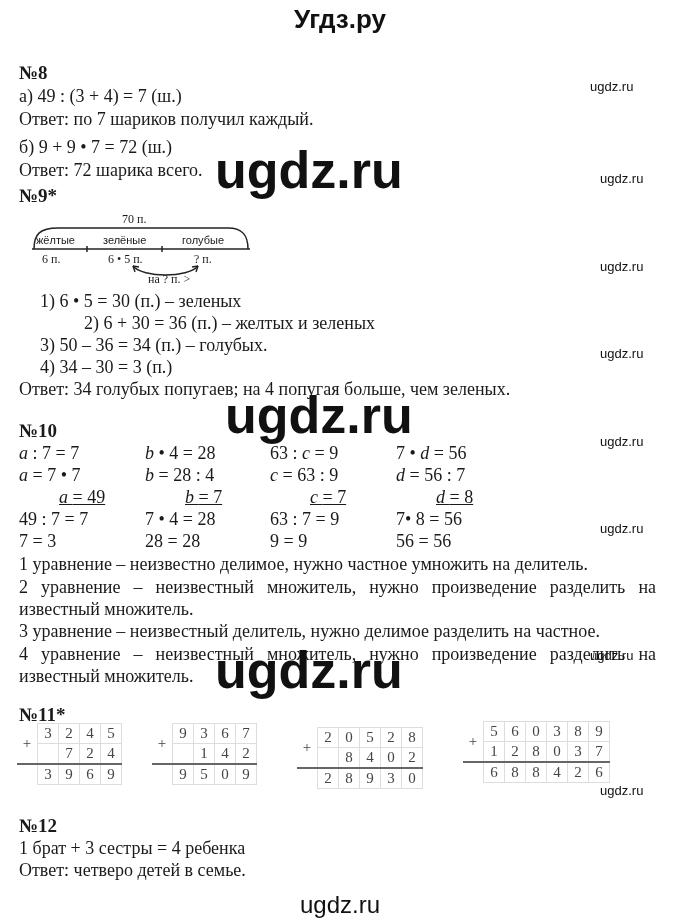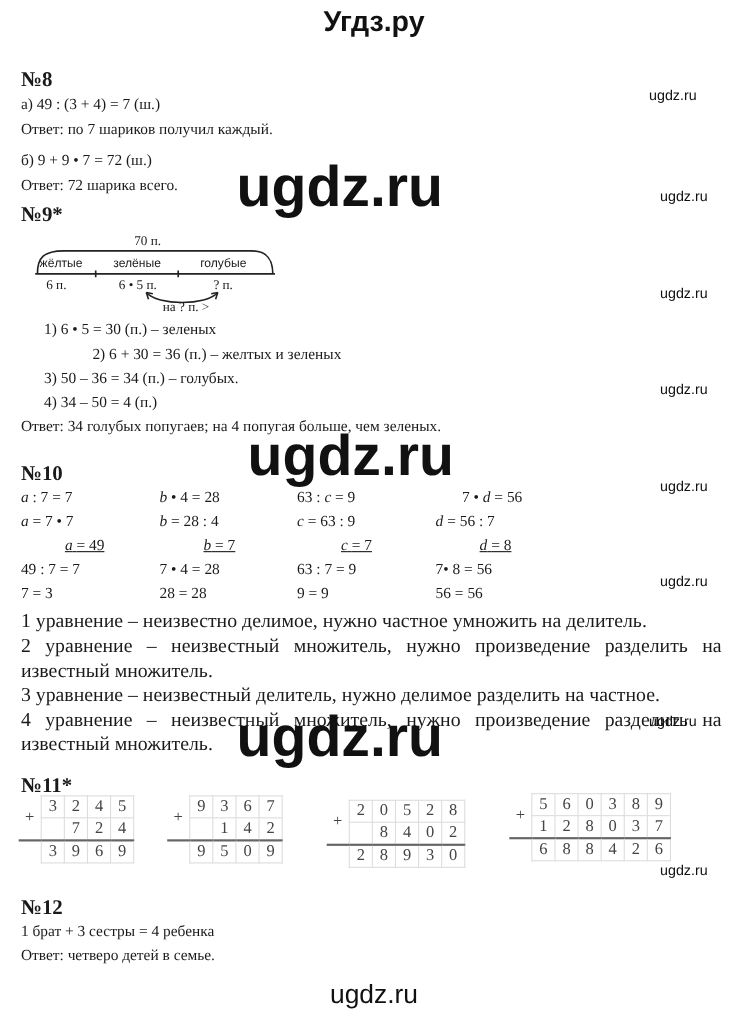--- a/index.html
+++ b/index.html
@@ -2,21 +2,21 @@
 <html><head>
 <meta charset="utf-8">
 <style>
   html, body { margin: 0; padding: 0; background: #ffffff; }
   body { width: 680px; height: 923px; position: relative; overflow: hidden;
          font-family: "Liberation Serif", serif; color: #1a1a1a; }
   .abs { position: absolute; white-space: nowrap; }
   .site-title { left: 0; width: 680px; top: 4px; text-align: center;
                 font-family: "Liberation Sans", sans-serif; font-weight: bold; font-size: 26px; color: #111; }
   .heading { font-weight: bold; font-size: 19px; }
-  .line { font-size: 14px; line-height: 22px; }
+  .line { font-size: 18px; line-height: 22px; }
   .wm-small { font-family: "Liberation Sans", sans-serif; font-size: 13px; color: #111; }
   .wm-big { font-family: "Liberation Sans", sans-serif; font-weight: bold; font-size: 52px; color: #111; letter-spacing: 0px; }
   .wm-foot { font-family: "Liberation Sans", sans-serif; font-size: 24px; color: #111; left: 0; width: 680px; text-align: center; }
   i { font-style: italic; }
   .u { text-decoration: underline; margin-left: 40px; }
   .just { white-space: normal; width: 637px; text-align: justify; text-align-last: left; font-size: 18px; line-height: 22px; }
   
   .diag-text { font-family: "Liberation Sans", sans-serif; font-size: 11px; }
   .diag-serif { font-family: "Liberation Serif", serif; font-size: 12px; }
   
@@ -61,21 +61,21 @@
   <div class="abs diag-serif" style="left:80px;top:46px;text-align:center;">6 • 5 п.</div>
   <div class="abs diag-serif" style="left:166px;top:46px;">? п.</div>
   <div class="abs diag-serif" style="left:120px;top:66px;">на ? п. &gt;</div>
 </div>
 
 <div class="abs wm-small" style="left:600px;top:259px;">ugdz.ru</div>
 
 <div class="abs line" style="left:40px;top:290px;">1) 6 • 5 = 30 (п.) – зеленых</div>
 <div class="abs line" style="left:40px;top:312px;margin-left:44px;">2) 6 + 30 = 36 (п.) – желтых и зеленых</div>
 <div class="abs line" style="left:40px;top:334px;">3) 50 – 36 = 34 (п.) – голубых.</div>
-<div class="abs line" style="left:40px;top:356px;">4) 34 – 50 = 4 (п.)</div>
+<div class="abs line" style="left:40px;top:356px;">4) 34 – 30 = 3 (п.)</div>
 <div class="abs line" style="left:19px;top:378px;">Ответ: 34 голубых попугаев; на 4 попугая больше, чем зеленых.</div>
 <div class="abs wm-small" style="left:600px;top:346px;">ugdz.ru</div>
 
 <div class="abs wm-big" style="left:225px;top:385px;">ugdz.ru</div>
 
 <div class="abs heading" style="left:19px;top:420px;text-align:right;">№10</div>
 <div class="abs wm-small" style="left:600px;top:434px;">ugdz.ru</div>
 
 <div class="abs line" style="left:19px;top:442px;"><i>a</i> <span>: 7 = 7</span></div>
 <div class="abs line" style="left:19px;top:464px;"><i>a</i> <span>= 7 • 7</span></div>
@@ -88,21 +88,21 @@
 <div class="abs line u" style="left:145px;top:486px;"><i>b</i> <span>= 7</span></div>
 <div class="abs line" style="left:145px;top:508px;">7 • 4 = 28</div>
 <div class="abs line" style="left:145px;top:530px;">28 = 28</div>
 
 <div class="abs line" style="left:270px;top:442px;"><span>63 : </span><i>c</i><span> = 9</span></div>
 <div class="abs line" style="left:270px;top:464px;"><i>c</i> <span>= 63 : 9</span></div>
 <div class="abs line u" style="left:270px;top:486px;"><i>c</i> <span>= 7</span></div>
 <div class="abs line" style="left:270px;top:508px;">63 : 7 = 9</div>
 <div class="abs line" style="left:270px;top:530px;">9 = 9</div>
 
-<div class="abs line" style="left:396px;top:442px;margin-left:24px;"><span>7 • </span><i>d</i><span> = 56</span></div>
+<div class="abs line" style="left:396px;top:442px;"><span>7 • </span><i>d</i><span> = 56</span></div>
 <div class="abs line" style="left:396px;top:464px;"><i>d</i> <span>= 56 : 7</span></div>
 <div class="abs line u" style="left:396px;top:486px;"><i>d</i> <span>= 8</span></div>
 <div class="abs line" style="left:396px;top:508px;">7• 8 = 56</div>
 <div class="abs line" style="left:396px;top:530px;">56 = 56</div>
 
 <div class="abs wm-small" style="left:600px;top:521px;">ugdz.ru</div>
 
 <div class="abs just" style="left:19px;top:553px;">1 уравнение – неизвестно делимое, нужно частное умножить на делитель.</div>
 <div class="abs just" style="left:19px;top:576px;">2 уравнение – неизвестный множитель, нужно произведение разделить на известный множитель.</div>
 <div class="abs just" style="left:19px;top:620px;">3 уравнение – неизвестный делитель, нужно делимое разделить на частное.</div>

